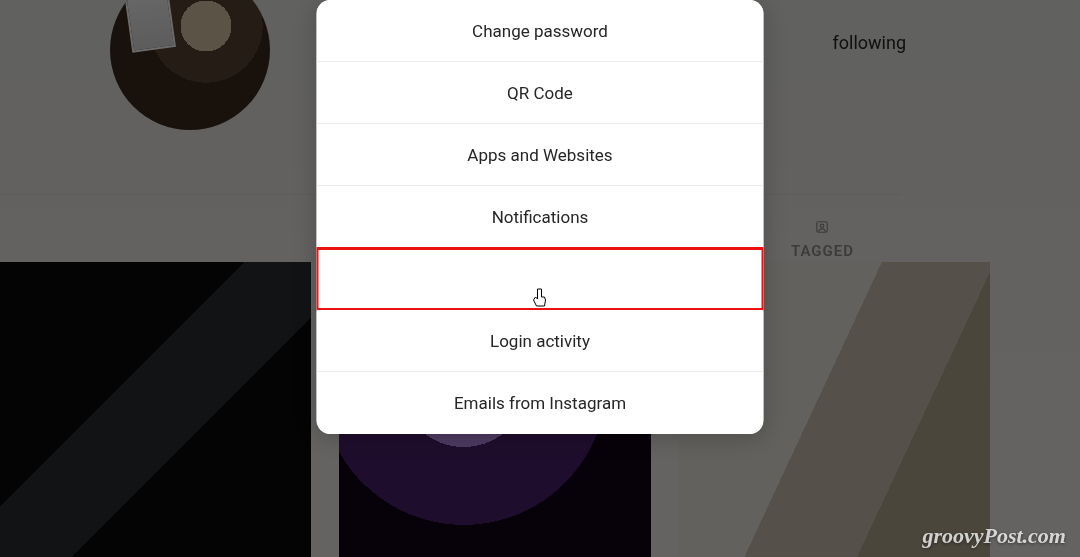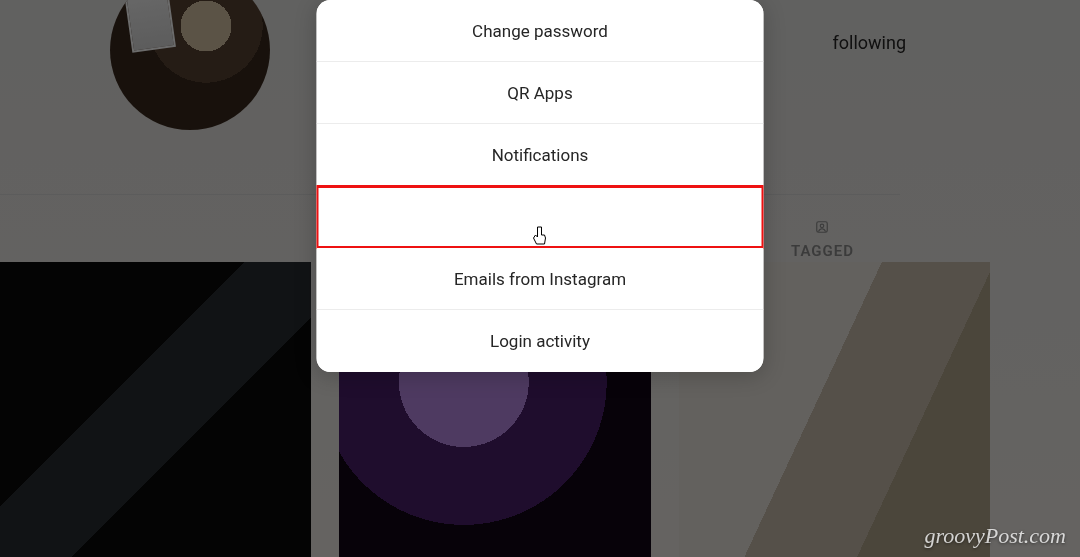--- a/index.html
+++ b/index.html
@@ -65,20 +65,21 @@
     .item.hl { outline:3px solid #e11; outline-offset:-2px; }
     .cursor {
       position:absolute; left:50%; top:66%; transform:translateX(-50%);
     }
     .cursor svg{display:block;}
     .watermark{
       position:absolute; right:14px; bottom:8px;
       font-family:Georgia,'Times New Roman',serif; font-style:italic;
       font-size:22px; color:rgba(255,255,255,0.78);
       text-shadow:0 1px 3px rgba(0,0,0,.5);
+      font-weight:bold;
     }
   </style>
 </head>
 <body>
 
 <div class="bg">
   <div class="profile-page">
     <div class="avatar"></div>
     <div class="following">following</div>
     <div class="divider"></div>
@@ -98,33 +99,36 @@
   </div>
 </div>
 
 <div class="overlay"></div>
 
 <div class="modal" id="modal">
     <div class="item">
       <span>Change password</span>
     </div>
     <div class="item">
-      <span>QR Apps</span>
+      <span>QR Code</span>
+    </div>
+    <div class="item">
+      <span>Apps and Websites</span>
     </div>
     <div class="item">
       <span>Notifications</span>
     </div>
     <div class="item hl">
       <span class="cursor">
         <svg width="18" height="20" viewBox="0 0 18 20">
           <path d="M6 1l0 10-2-2-2 3 3 6h8l1-6-1-3-3 0 0-8z" fill="#fff" stroke="#000" stroke-width="1"></path>
         </svg>
       </span>
     </div>
     <div class="item">
-      <span>Emails from Instagram</span>
+      <span>Login activity</span>
     </div>
     <div class="item">
-      <span>Login activity</span>
+      <span>Emails from Instagram</span>
     </div>
   </div>
 
 <div class="watermark">groovyPost.com</div>
 
 </body></html>

